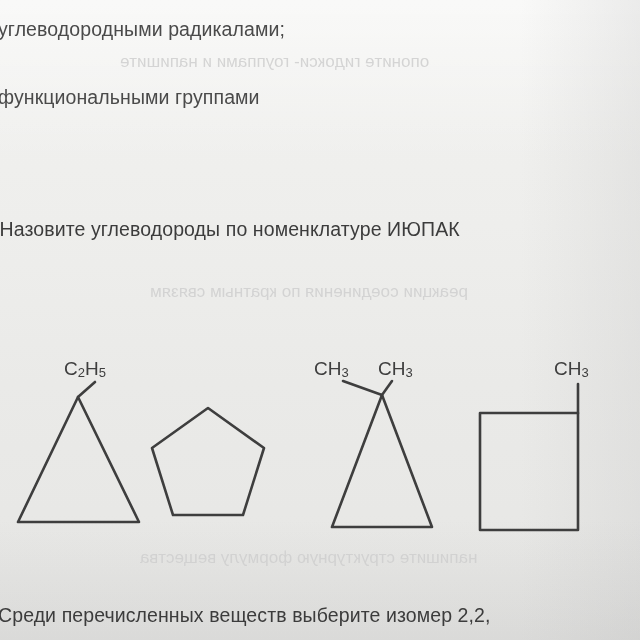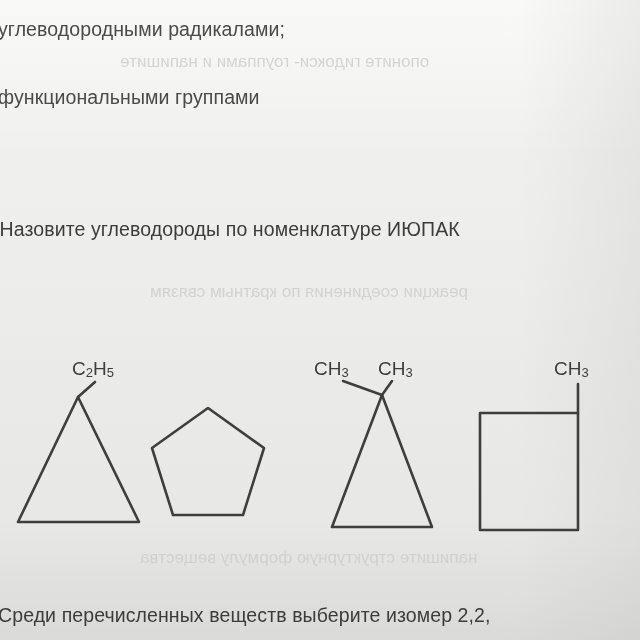--- a/index.html
+++ b/index.html
@@ -107,21 +107,21 @@
 
       <polygon points="382,395 332,527 432,527"></polygon>
       <line x1="382" y1="395" x2="343" y2="381"></line>
       <line x1="382" y1="395" x2="392" y2="381"></line>
 
       <polygon points="480,413 578,413 578,530 480,530"></polygon>
       <line x1="578" y1="413" x2="578" y2="384"></line>
     </g>
   </svg>
 
-  <div class="figure-label" style="left:72px; top:358px;">
+  <div class="figure-label" style="left:64px; top:358px;">
     <span>C</span><sub>2</sub><span>H</span><sub>5</sub>
   </div>
 
   <div class="figure-label" style="left:314px; top:358px;">
     <span>CH</span><sub>3</sub>
   </div>
 
   <div class="figure-label" style="left:378px; top:358px;">
     <span>CH</span><sub>3</sub>
   </div>

